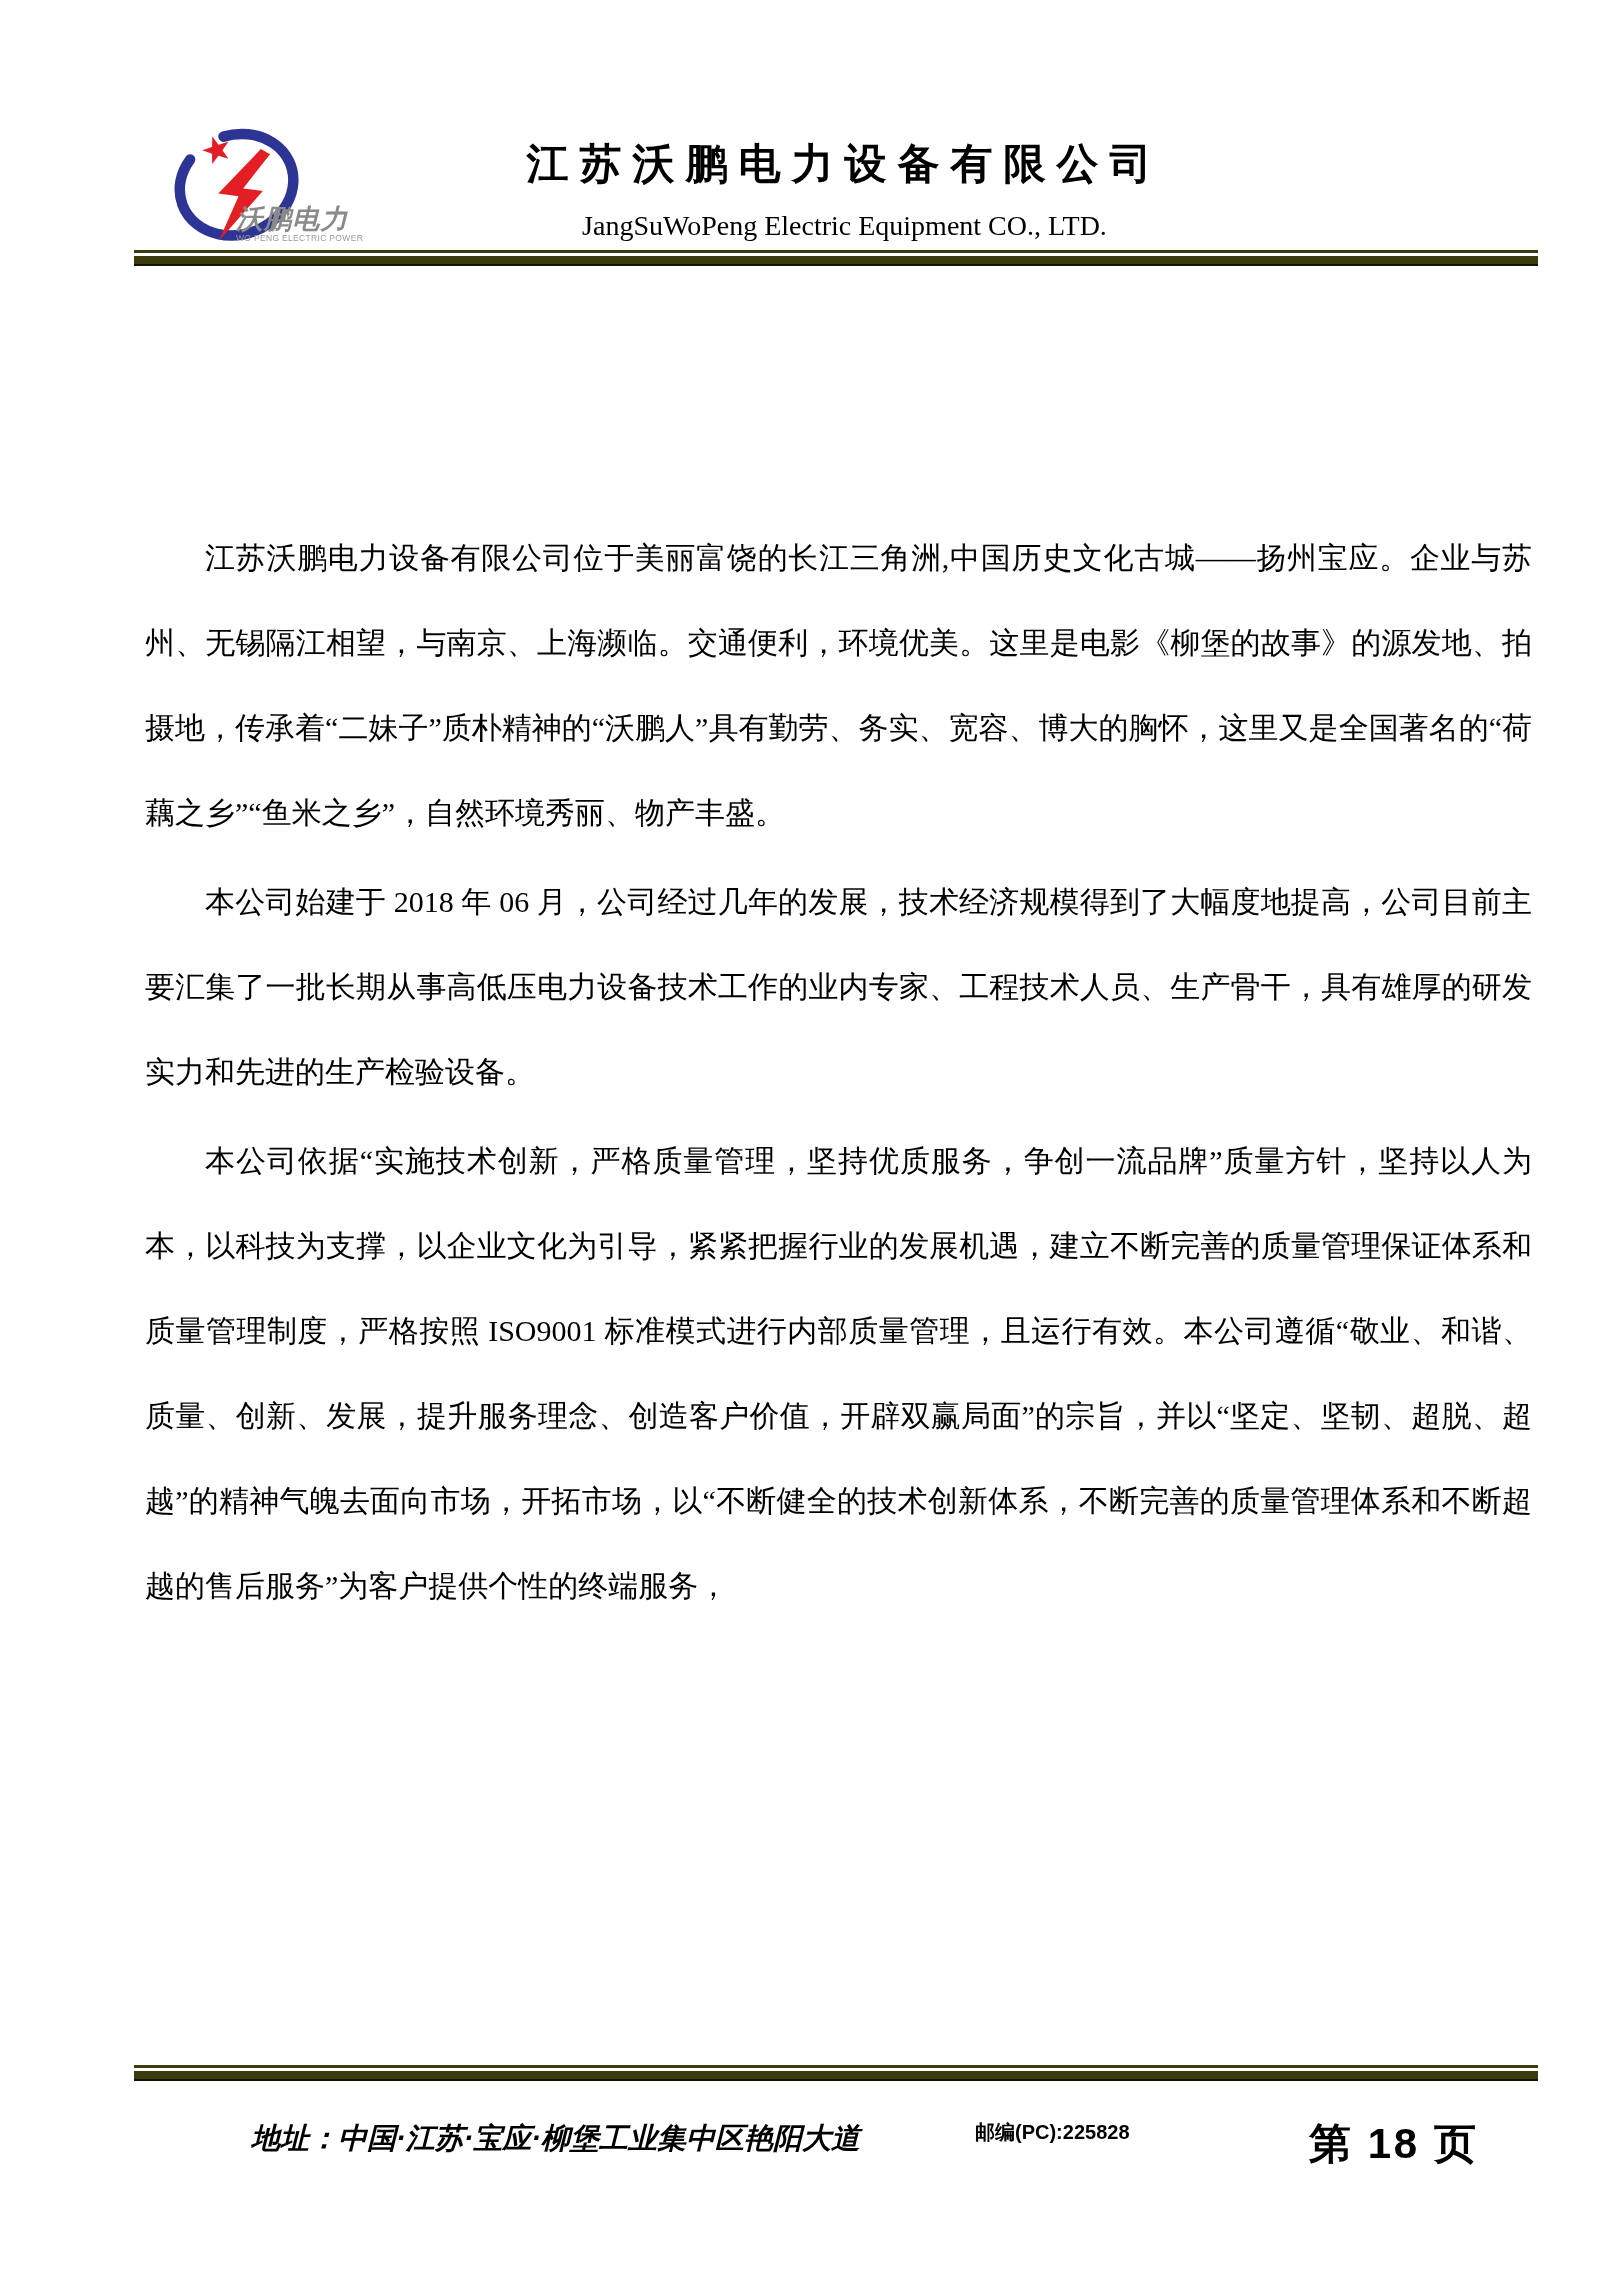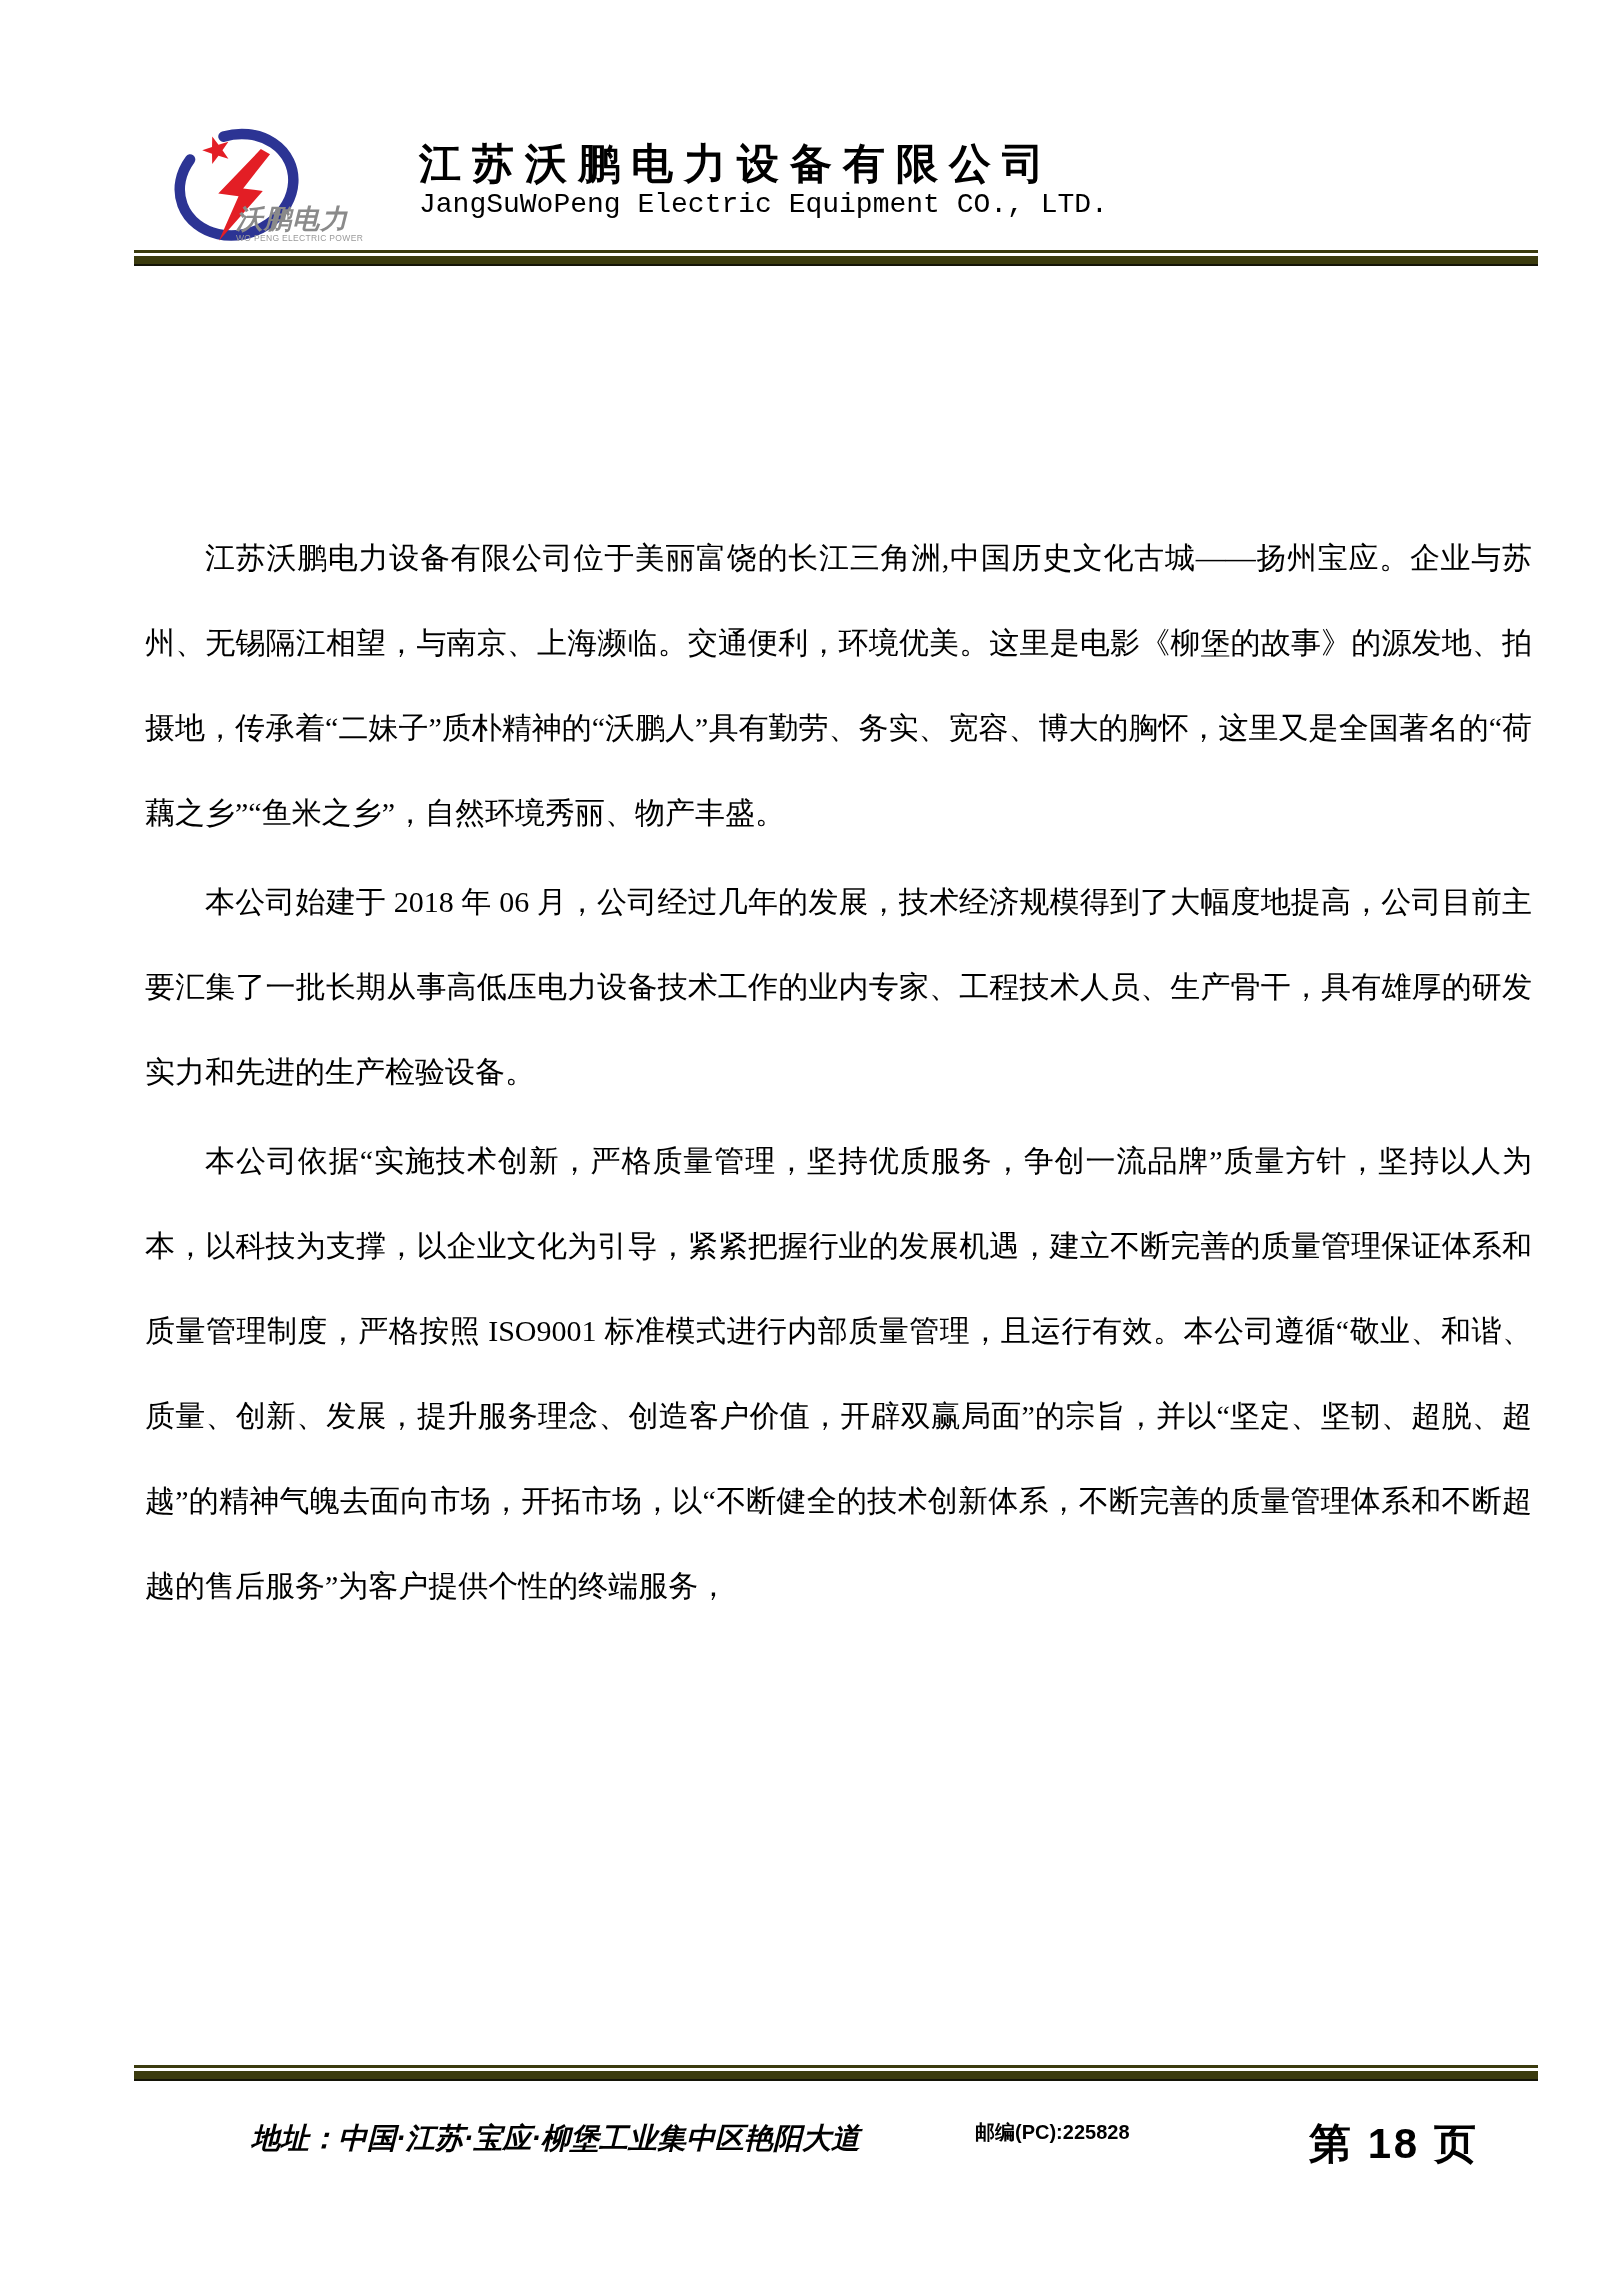--- a/index.html
+++ b/index.html
@@ -16,34 +16,34 @@
   
   .logo{
     position:absolute;
     left:156px; top:115px;
     width:211px; height:152px;
   }
   .header-text{
     position:absolute;
     left:419px; top:139px;
     width:851px;
-    text-align:left;
+    text-align:center;
   }
   .company-cn{
     font-family:"Liberation Sans","DejaVu Sans",sans-serif;
     font-weight:900;
     font-size:42px;
     letter-spacing:11px;
     white-space:nowrap;
     line-height:1.2;
   }
   .company-en{
-    font-family:Liberation Mono, monospace;
+    font-family:Liberation Serif, serif;
     font-size:28px;
-    margin-top:0;
+    margin-top:21px;
     white-space:nowrap;
     letter-spacing:0px;
   }
 
   
   .rule{position:absolute;left:134px;right:85px;}
   .rule-top{top:250px;}
   .rule-bottom{top:2065px;}
   .rule .thin{height:3.3px;background:#3b3b0e;}
   .rule .gap{height:2.6px;}

